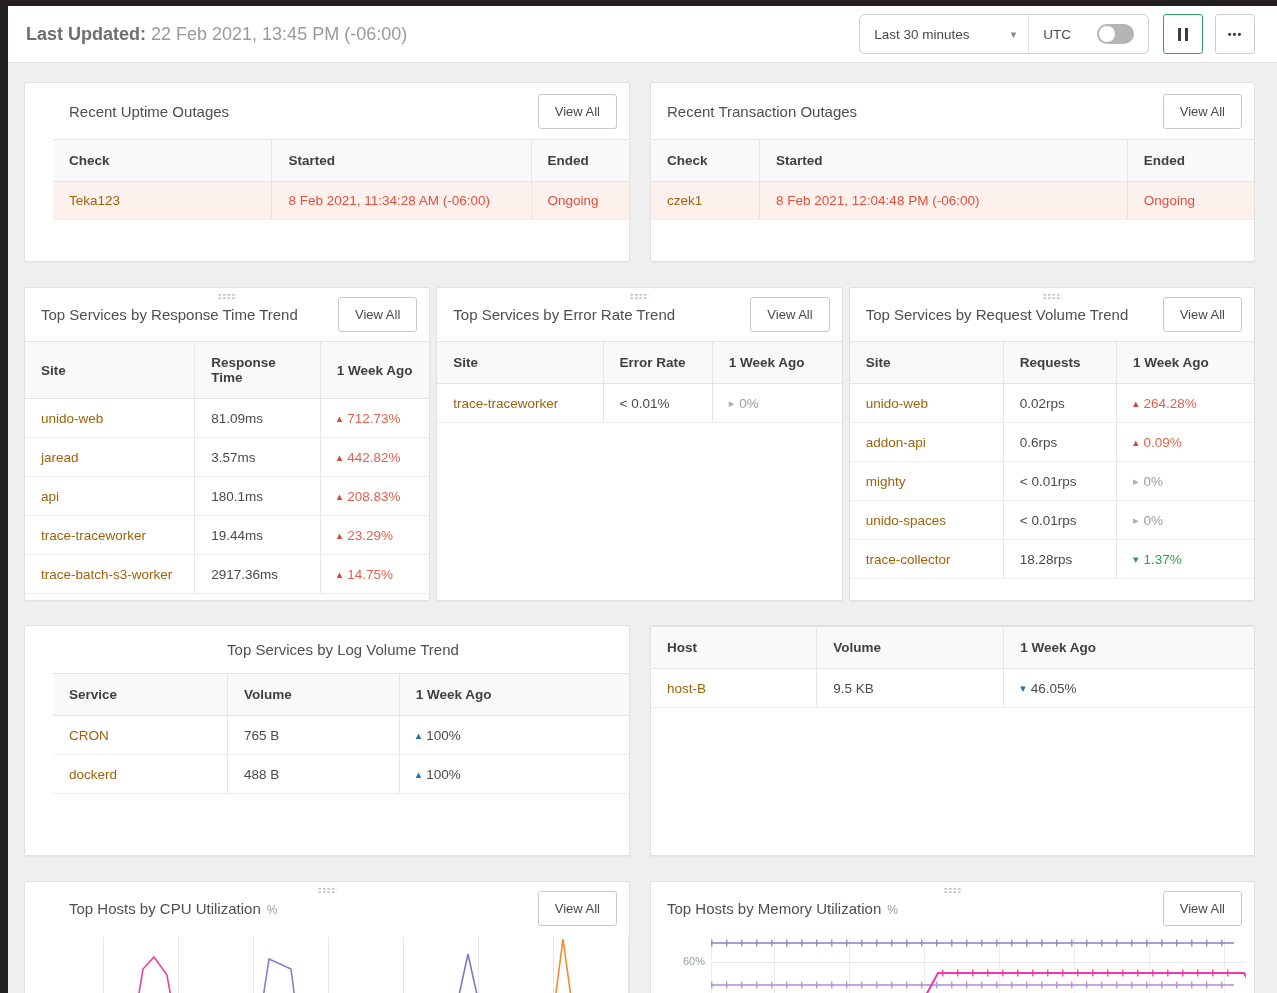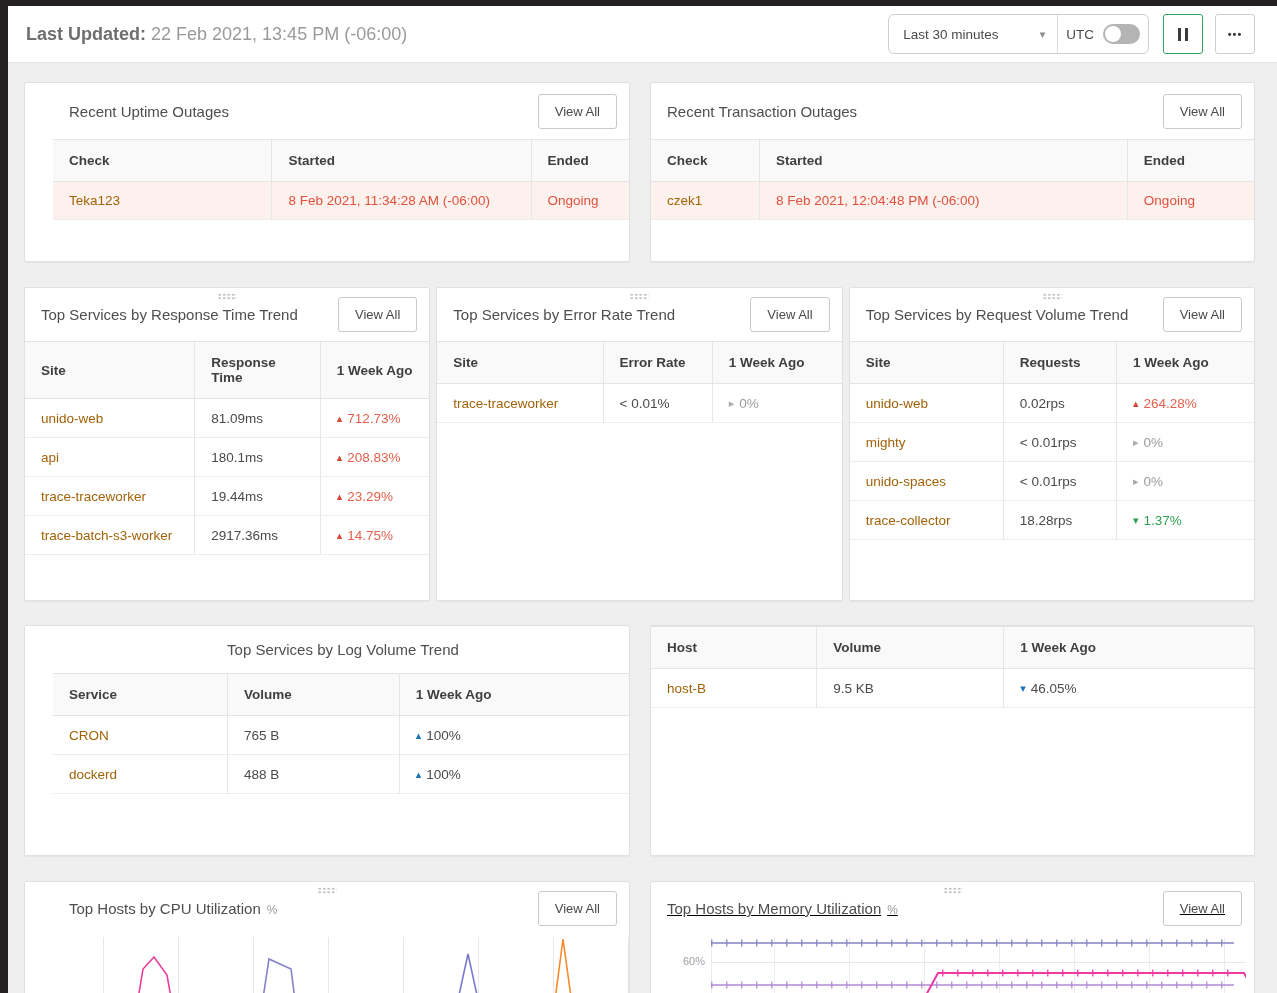--- a/index.html
+++ b/index.html
@@ -29,22 +29,22 @@
     display:flex; align-items:stretch; height:40px;
     border:1px solid #cfcfcf; border-radius:6px; background:#fff;
   }
   .timerange {
     display:flex; align-items:center; justify-content:space-between;
     width:168px; padding:0 12px 0 14px; cursor:pointer;
     font-size:13.5px; color:#4a4a4a;
   }
   .caret { color:#8b8b8b; font-size:11px; margin-left:10px; }
   .utc-box {
-    display:flex; align-items:center; gap:9px;
-    border-left:1px solid #dedede; padding:0 8px;
+    display:flex; align-items:center; gap:26px;
+    border-left:1px solid #dedede; padding:0 14px;
     font-size:13.5px; color:#4a4a4a;
   }
   .toggle {
     width:37px; height:20px; border-radius:10px; background:#b4b4b4;
     position:relative; cursor:pointer; flex:0 0 auto;
   }
   .toggle::after {
     content:""; position:absolute; left:2px; top:2px;
     width:16px; height:16px; border-radius:50%; background:#fff;
   }
@@ -230,20 +230,28 @@
           <tbody>
             <tr>
               <td><a class="cell-link">unido-web</a></td>
               <td>81.09ms</td>
               <td><span class="trend t-red">
                     <span class="arrow">▴</span>
                     <span class="val">712.73%</span>
                   </span></td>
             </tr>
             <tr>
+              <td><a class="cell-link">jaread</a></td>
+              <td>3.57ms</td>
+              <td><span class="trend t-red">
+                    <span class="arrow">▴</span>
+                    <span class="val">442.82%</span>
+                  </span></td>
+            </tr>
+            <tr>
               <td><a class="cell-link">api</a></td>
               <td>180.1ms</td>
               <td><span class="trend t-red">
                     <span class="arrow">▴</span>
                     <span class="val">208.83%</span>
                   </span></td>
             </tr>
             <tr>
               <td><a class="cell-link">trace-traceworker</a></td>
               <td>19.44ms</td>
@@ -315,20 +323,28 @@
             <th>1 Week Ago</th>
           </tr>
             </thead>
           <tbody>
             <tr>
               <td><a class="cell-link">unido-web</a></td>
               <td>0.02rps</td>
               <td><span class="trend t-red">
                     <span class="arrow">▴</span>
                     <span class="val">264.28%</span>
+                  </span></td>
+            </tr>
+            <tr>
+              <td><a class="cell-link">addon-api</a></td>
+              <td>0.6rps</td>
+              <td><span class="trend t-red">
+                    <span class="arrow">▴</span>
+                    <span class="val">0.09%</span>
                   </span></td>
             </tr>
             <tr>
               <td><a class="cell-link">mighty</a></td>
               <td>&lt; 0.01rps</td>
               <td><span class="trend t-gray">
                     <span class="arrow">▸</span>
                     <span class="val">0%</span>
                   </span></td>
             </tr>
@@ -434,21 +450,21 @@
             <polyline points="198,140 216,22 238,32 252,140" fill="none" stroke-width="1.6" stroke="#8480c9"></polyline>
             <polyline points="388,140 415,17 442,140" fill="none" stroke-width="1.6" stroke="#7a79d2"></polyline>
             <polyline points="492,140 510,2 529,140" fill="none" stroke-width="1.6" stroke="#f68b2c"></polyline>
             <polyline points="573,140 590,45 604,110" fill="none" stroke-width="1.6" stroke="#8e7fcb"></polyline>
           </svg>
         </div>
       </div>
 
       <div class="panel p-fill h-220">
         <span class="drag-dots"></span>
-        <div class="panel-head" style="height:53px;text-decoration:underline;">
+        <div class="panel-head" style="height:53px;">
           <span class="panel-title"><span>Top Hosts by Memory Utilization</span><span class="unit">%</span></span>
           <button class="view-all">View All</button>
         </div>
         <div class="chart">
           <span class="ylab">60%</span>
           <svg class="mem-svg" width="545" height="160" viewBox="0 0 545 160">
             <path d="M10.5 0V160M73.5 0V160M148.5 0V160M223.5 0V160M298.5 0V160M373.5 0V160M448.5 0V160M523.5 0V160" stroke="#ececec" stroke-width="1" fill="none"></path>
             <path d="M10 25.5H545" stroke="#e8e8e8" stroke-width="1" fill="none"></path>
             <line x1="10" y1="6" x2="533" y2="6" stroke-width="1.6" stroke="#8583c4"></line>
             <line x1="10" y1="6" x2="533" y2="6" stroke-width="7" stroke-dasharray="1.5 13.5" opacity="0.85" stroke="#8583c4"></line>

